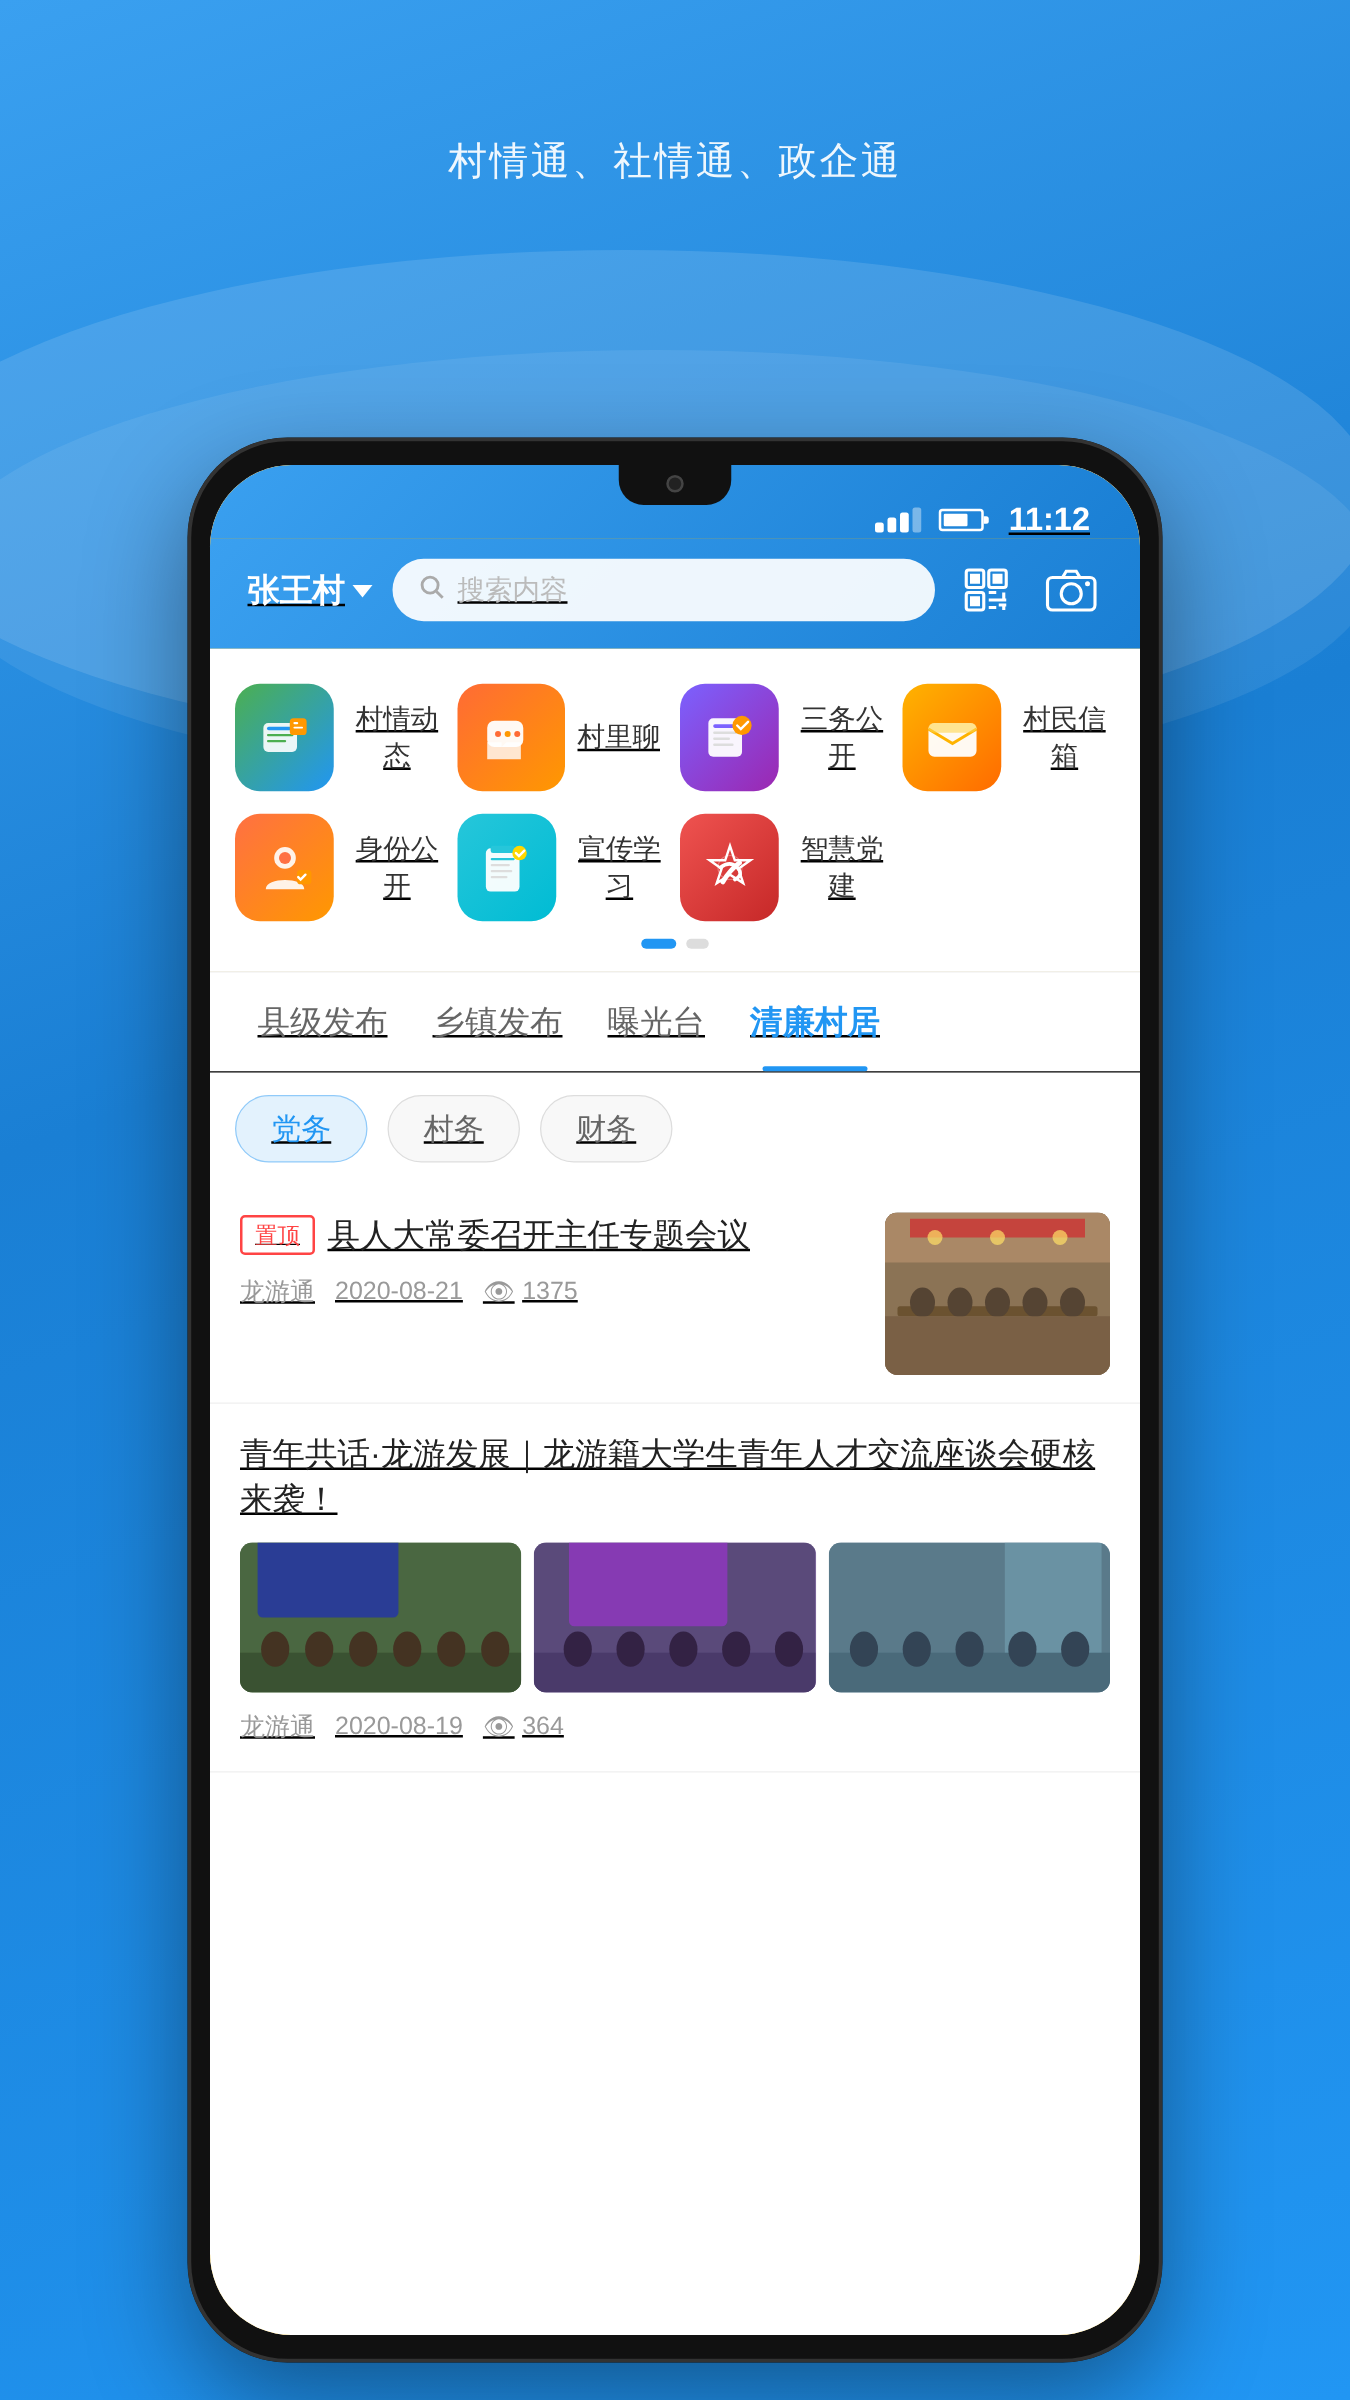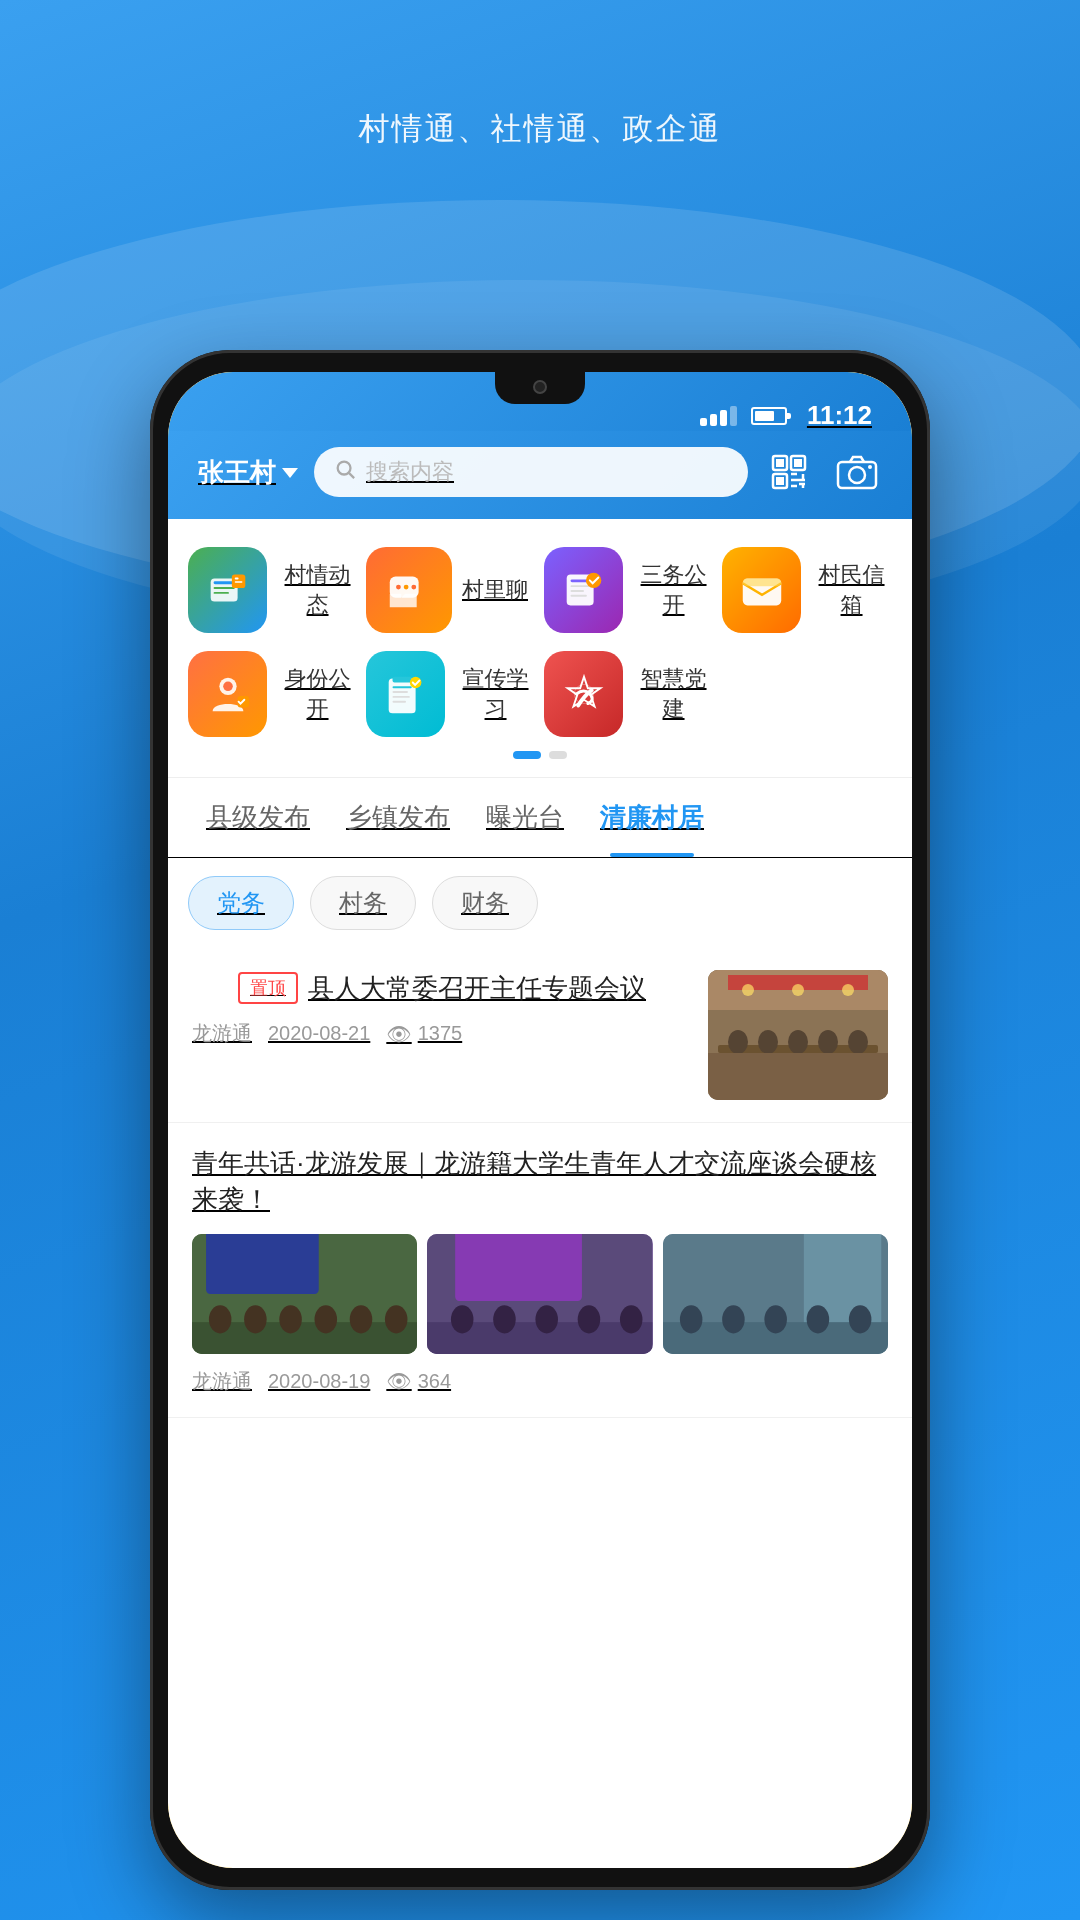--- a/index.html
+++ b/index.html
@@ -371,21 +371,20 @@
       align-items: flex-start;
     }
     .news-item-1-content {
       flex: 1;
     }
     .news-title-row {
       display: flex;
       align-items: flex-start;
       gap: 10px;
       margin-bottom: 14px;
-      justify-content: center;
     }
     .pinned-badge {
       background: #fff;
       border: 2px solid #FF4444;
       color: #FF4444;
       font-size: 18px;
       padding: 2px 10px;
       border-radius: 4px;
       flex-shrink: 0;
       margin-top: 2px;

